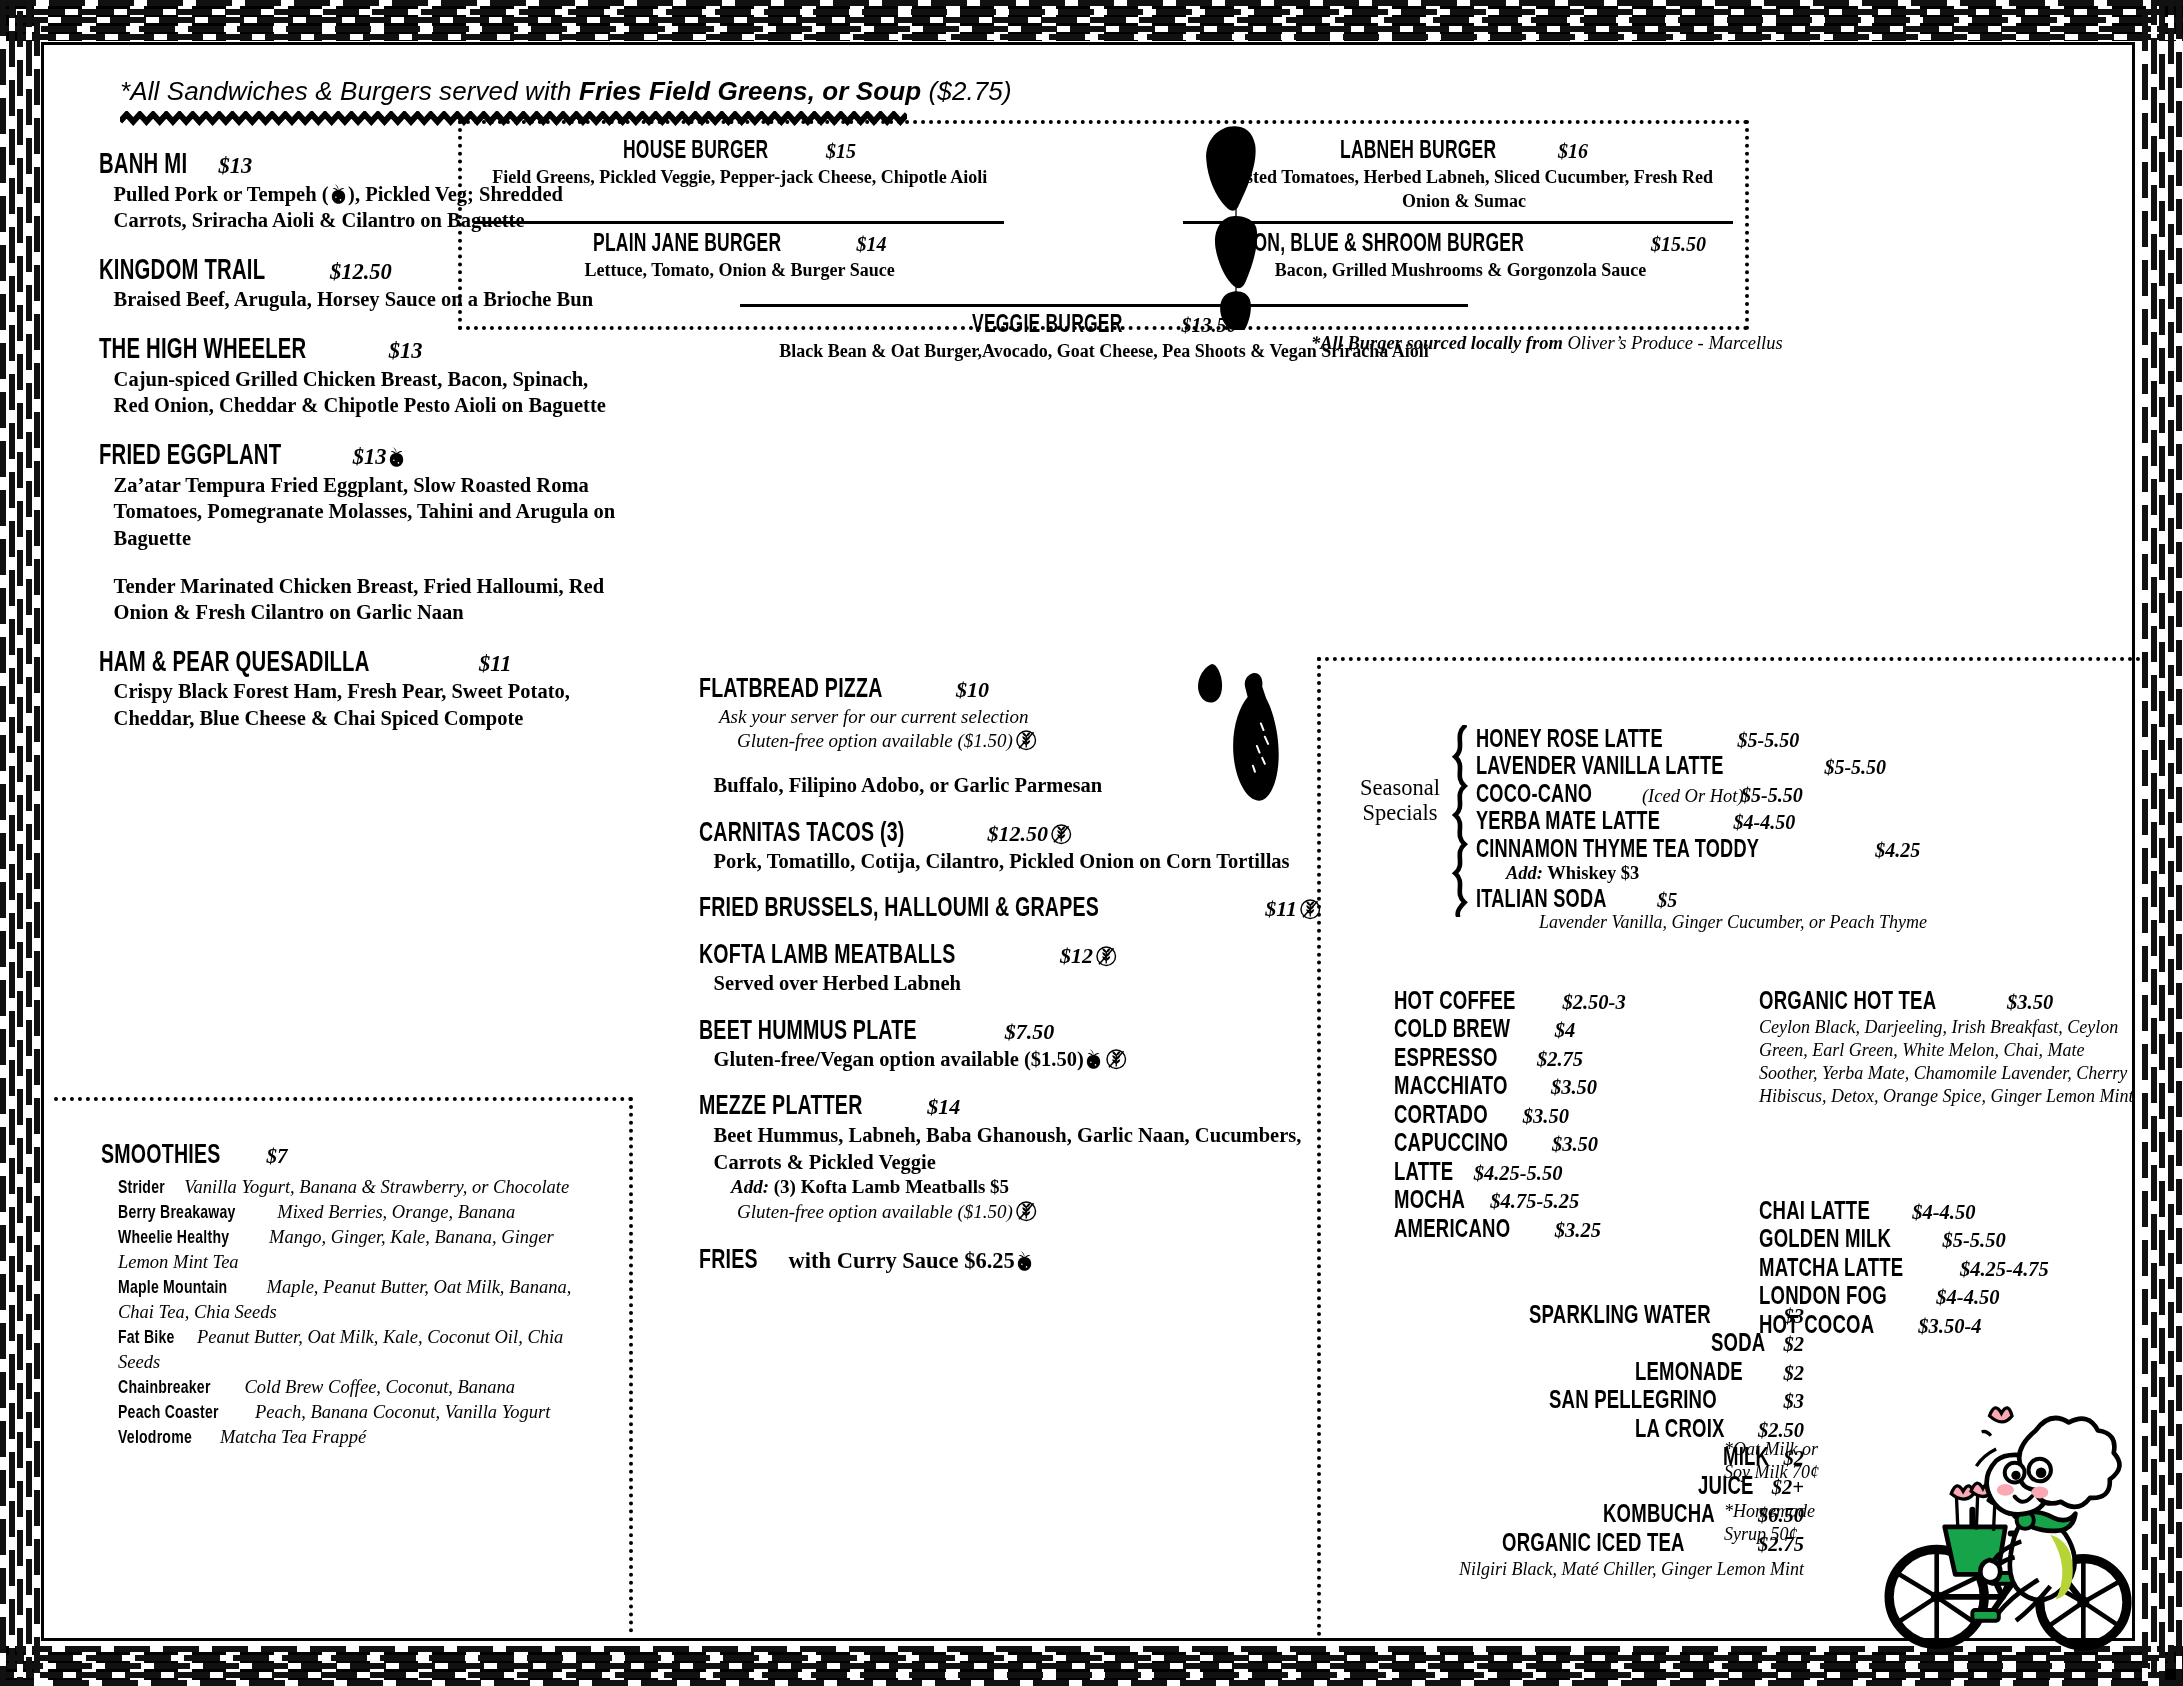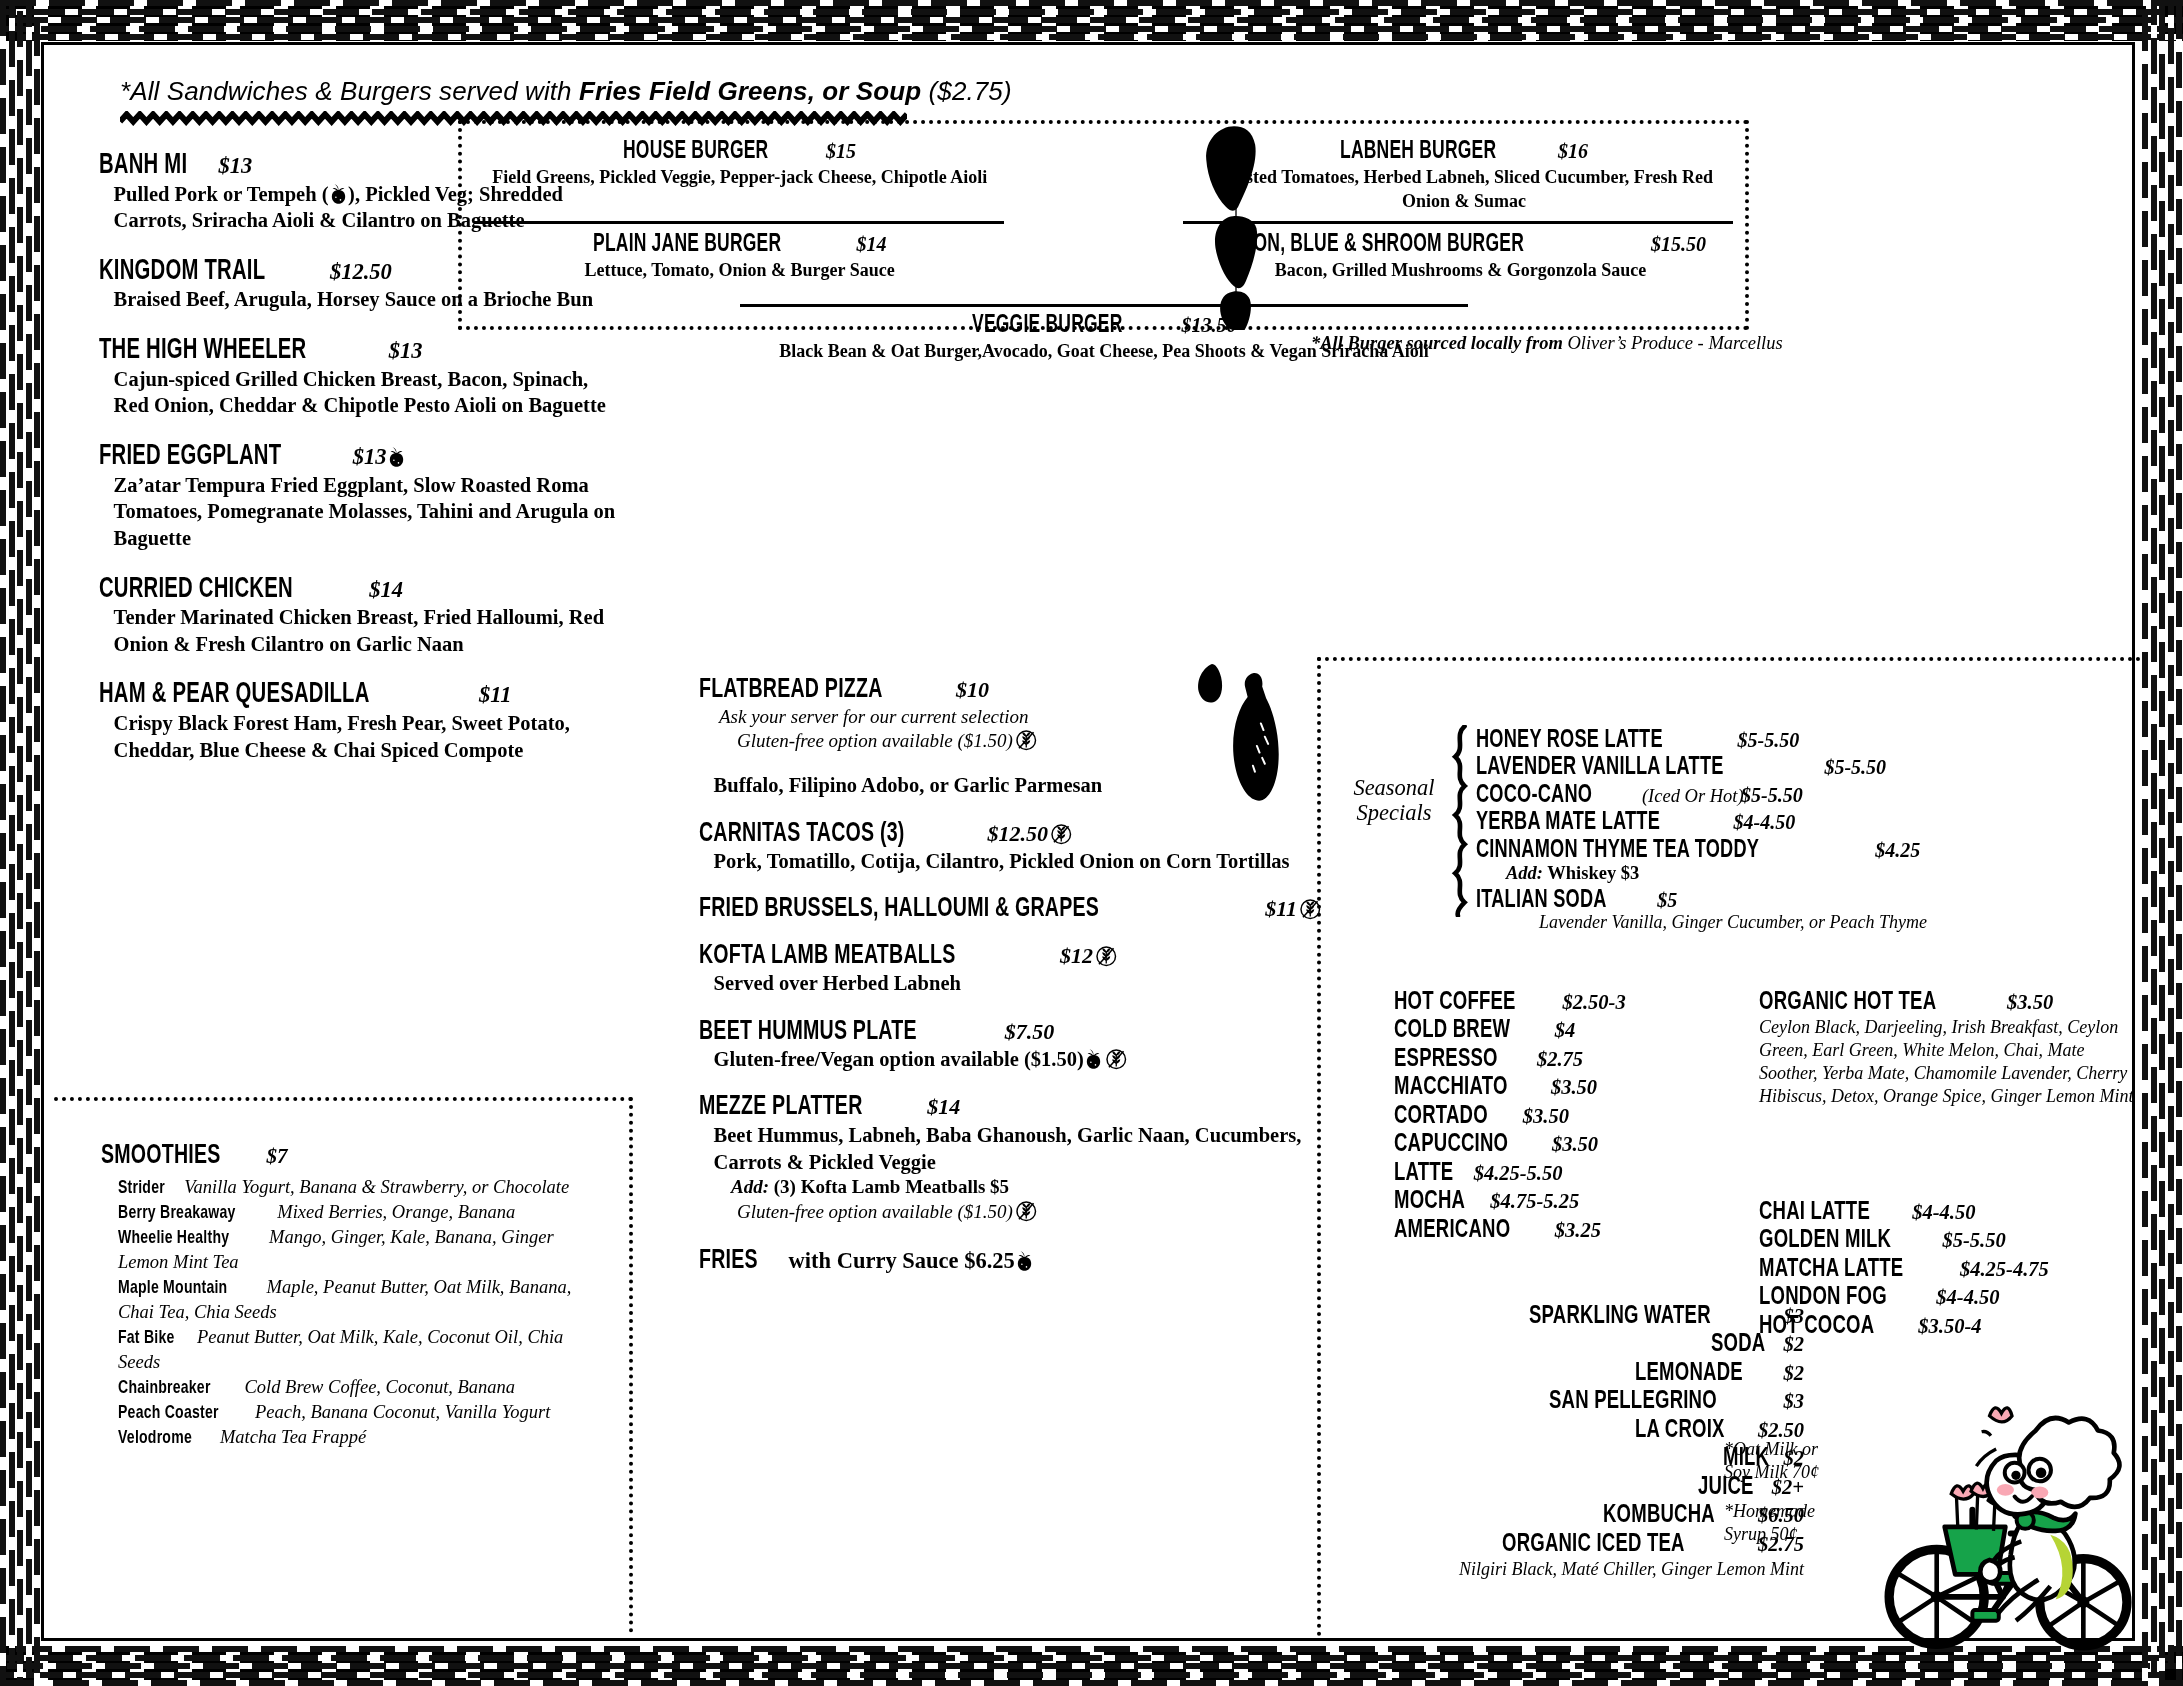--- a/index.html
+++ b/index.html
@@ -149,22 +149,22 @@
 
   
   .bev-box{
     position:absolute;left:1276px;top:615px;width:820px;height:976px;
     border-top:4.6px dotted #000;border-left:4.6px dotted #000;
   }
 
   
   .seasonal{position:absolute;left:1293px;top:688px;width:800px;}
   .seasonal-label{
-    position:absolute;left:4px;top:45px;width:112px;text-align:center;
-    font-style:italic;font-size:22.5px;line-height:1.12;
+    position:absolute;left:10px;top:45px;width:112px;text-align:center;
+    font-size:22.5px;line-height:1.12;
   }
   .brace{position:absolute;left:112px;top:-5.3px;width:26.5px;height:192px;}
   .seasonal-list{position:absolute;left:142px;top:-5.3px;width:655px;}
   .seas-row{white-space:nowrap;line-height:1.06;}
   .seas-row .cond{font-size:26px;}
   .seas-row .price{font-size:20px;margin-left:-5.3px;}
   .seas-row .paren{font-family:"Liberation Serif",serif;font-style:italic;font-size:18.5px;}
   .seas-add{font-size:18.5px;padding-left:30px;line-height:1.2;font-weight:bold;}
   .seas-add i{font-style:italic;}
   .seas-note{font-size:18px;font-style:italic;padding-left:63px;line-height:1.2;}
@@ -260,21 +260,20 @@
               <path d="M13 9 C5 9 2 15 3 21 C4 27 9 30 13 30 C17 30 22 27 23 21 C24 15 21 9 13 9 Z" fill="#000"></path>
               <path d="M13 10 C10 6 6 5 4 7 C7 7 10 9 12 11 Z" fill="#000"></path>
               <path d="M13 10 C16 6 20 5 22 7 C19 7 16 9 14 11 Z" fill="#000"></path>
               <path d="M13 10 C12 5 10 2 7 0 C11 1 13 4 13 8 Z" fill="#000"></path>
               <circle cx="9" cy="20" r="1.2" fill="#fff"></circle>
               <circle cx="16" cy="24" r="1.2" fill="#fff"></circle>
             </svg></span></div>
         <div class="sand-desc">Za’atar Tempura Fried Eggplant, Slow Roasted Roma Tomatoes, Pomegranate Molasses, Tahini and Arugula on Baguette</div>
       </div>
       <div class="sand-item">
-        <div class="sand-title"><span class="cond">CURRIED CHICKEN</span><span class="price">$14</span></div>
         <div class="sand-desc">Tender Marinated Chicken Breast, Fried Halloumi, Red Onion &amp; Fresh Cilantro on Garlic Naan</div>
       </div>
       <div class="sand-item">
         <div class="sand-title"><span class="cond">HAM &amp; PEAR QUESADILLA</span><span class="price">$11</span></div>
         <div class="sand-desc">Crispy Black Forest Ham, Fresh Pear, Sweet Potato, Cheddar, Blue Cheese &amp; Chai Spiced Compote</div>
       </div>
     </div>
 
   <div class="burger-box">
     <div class="bb-inner">

